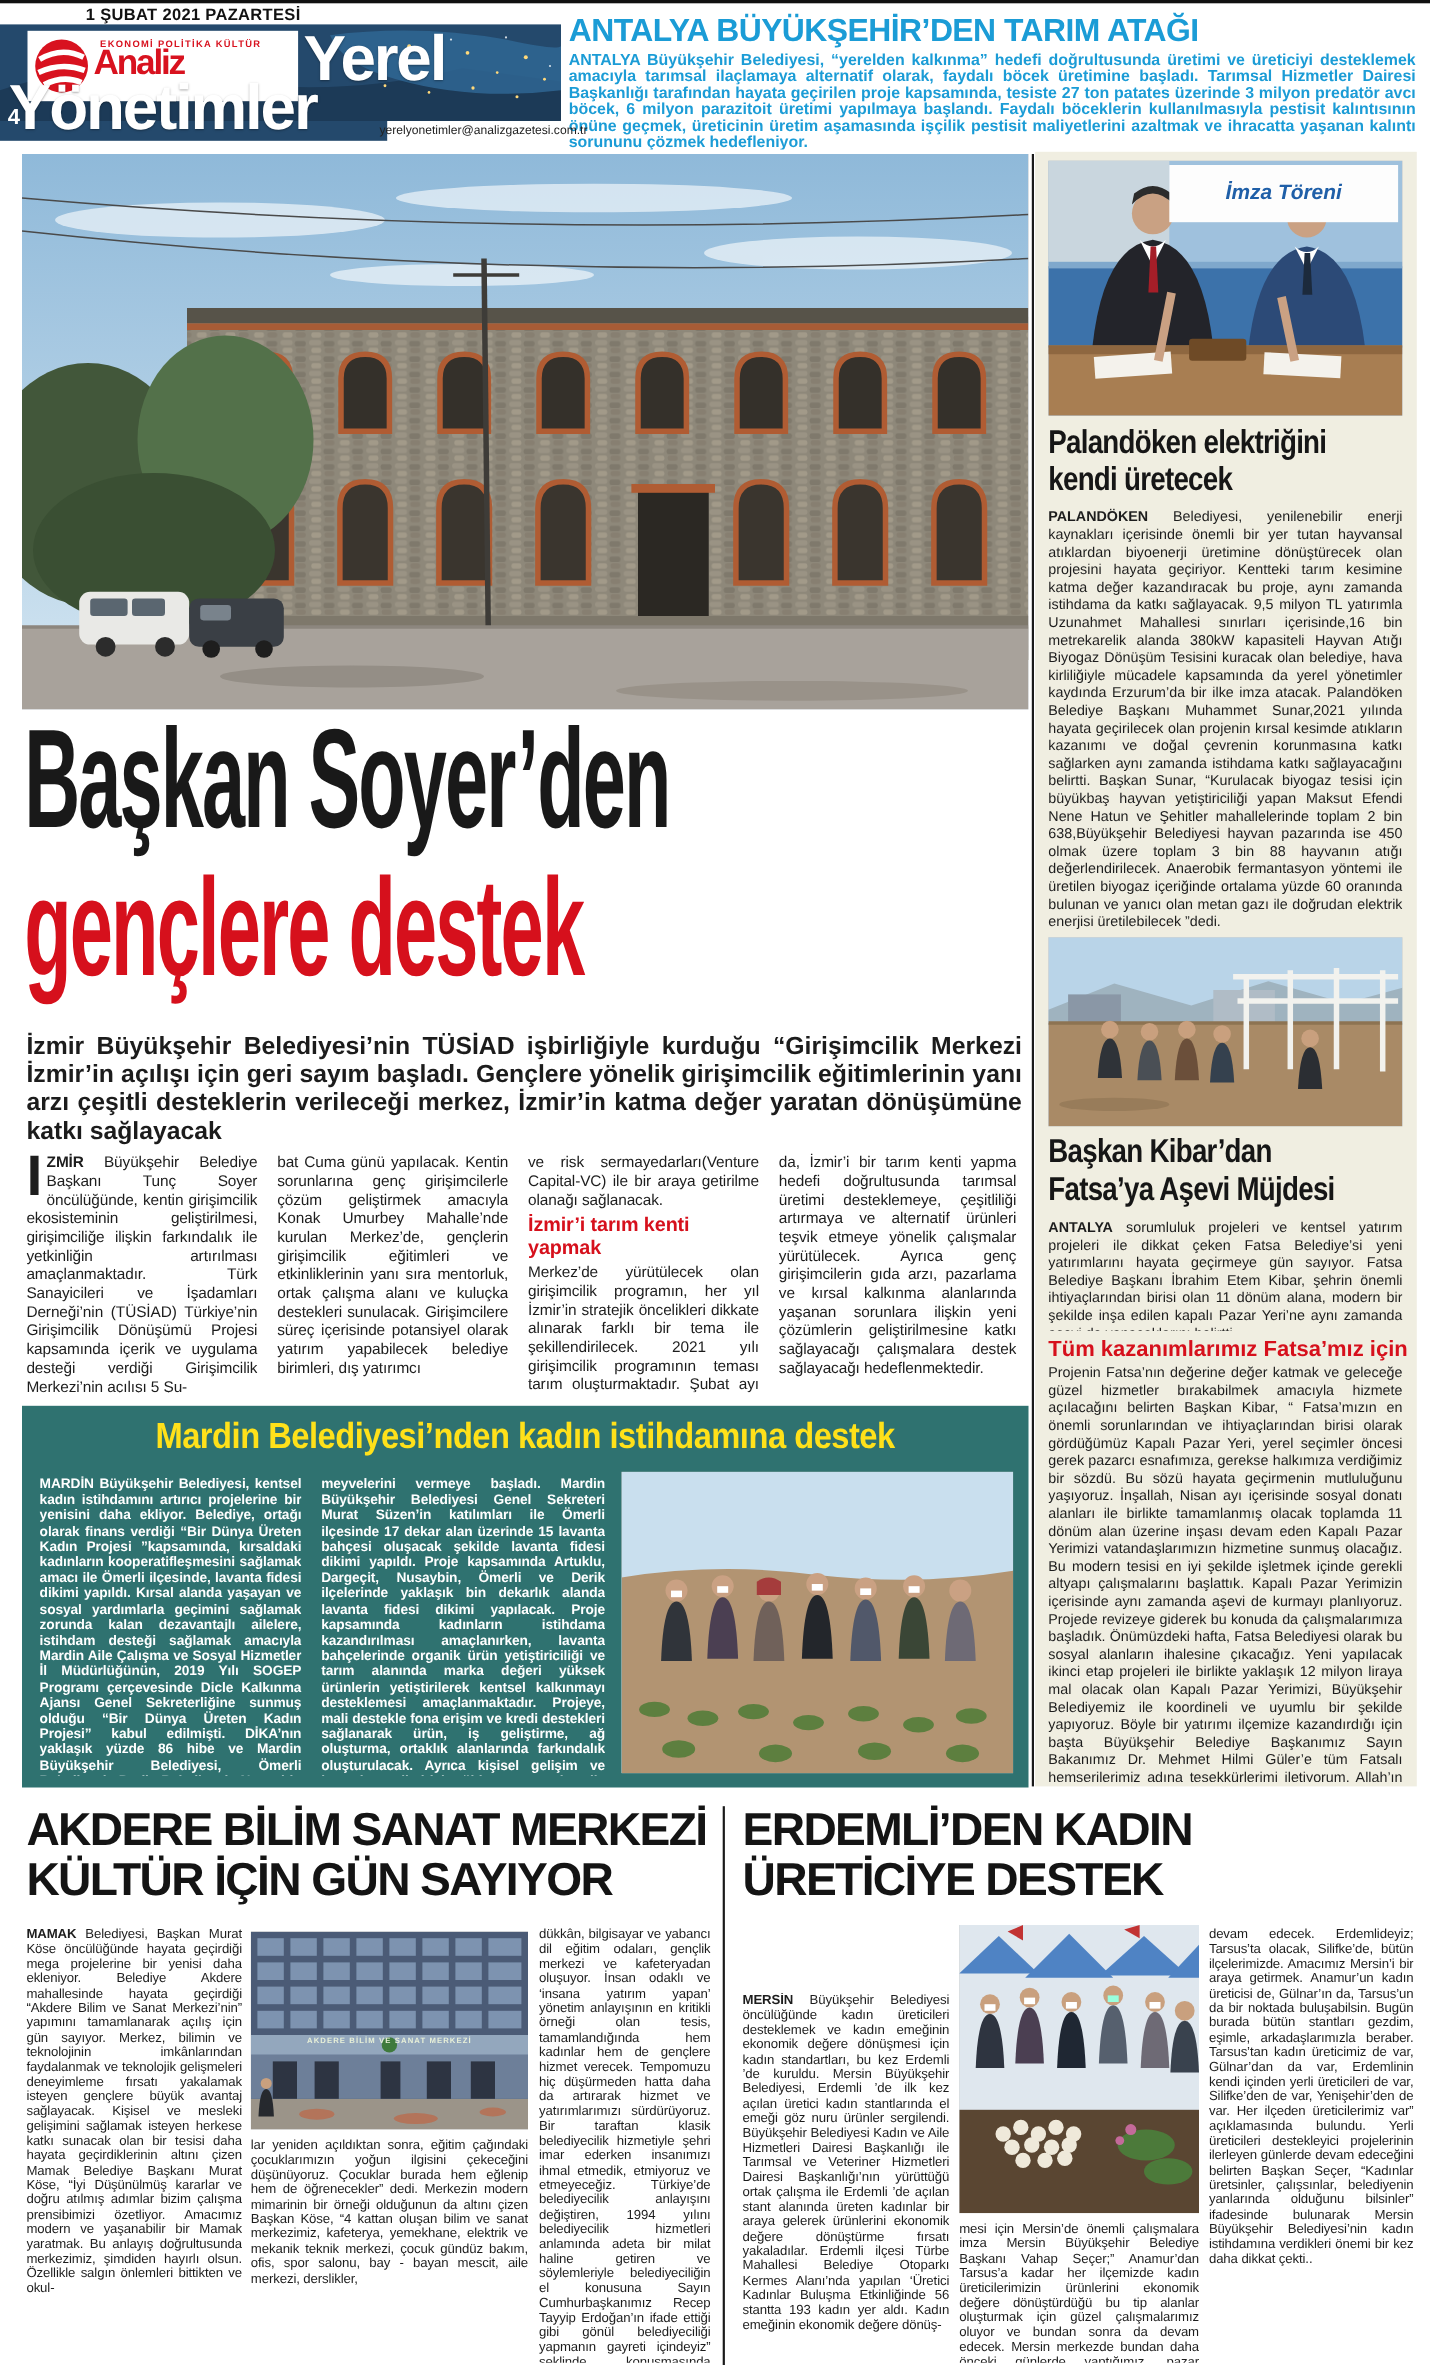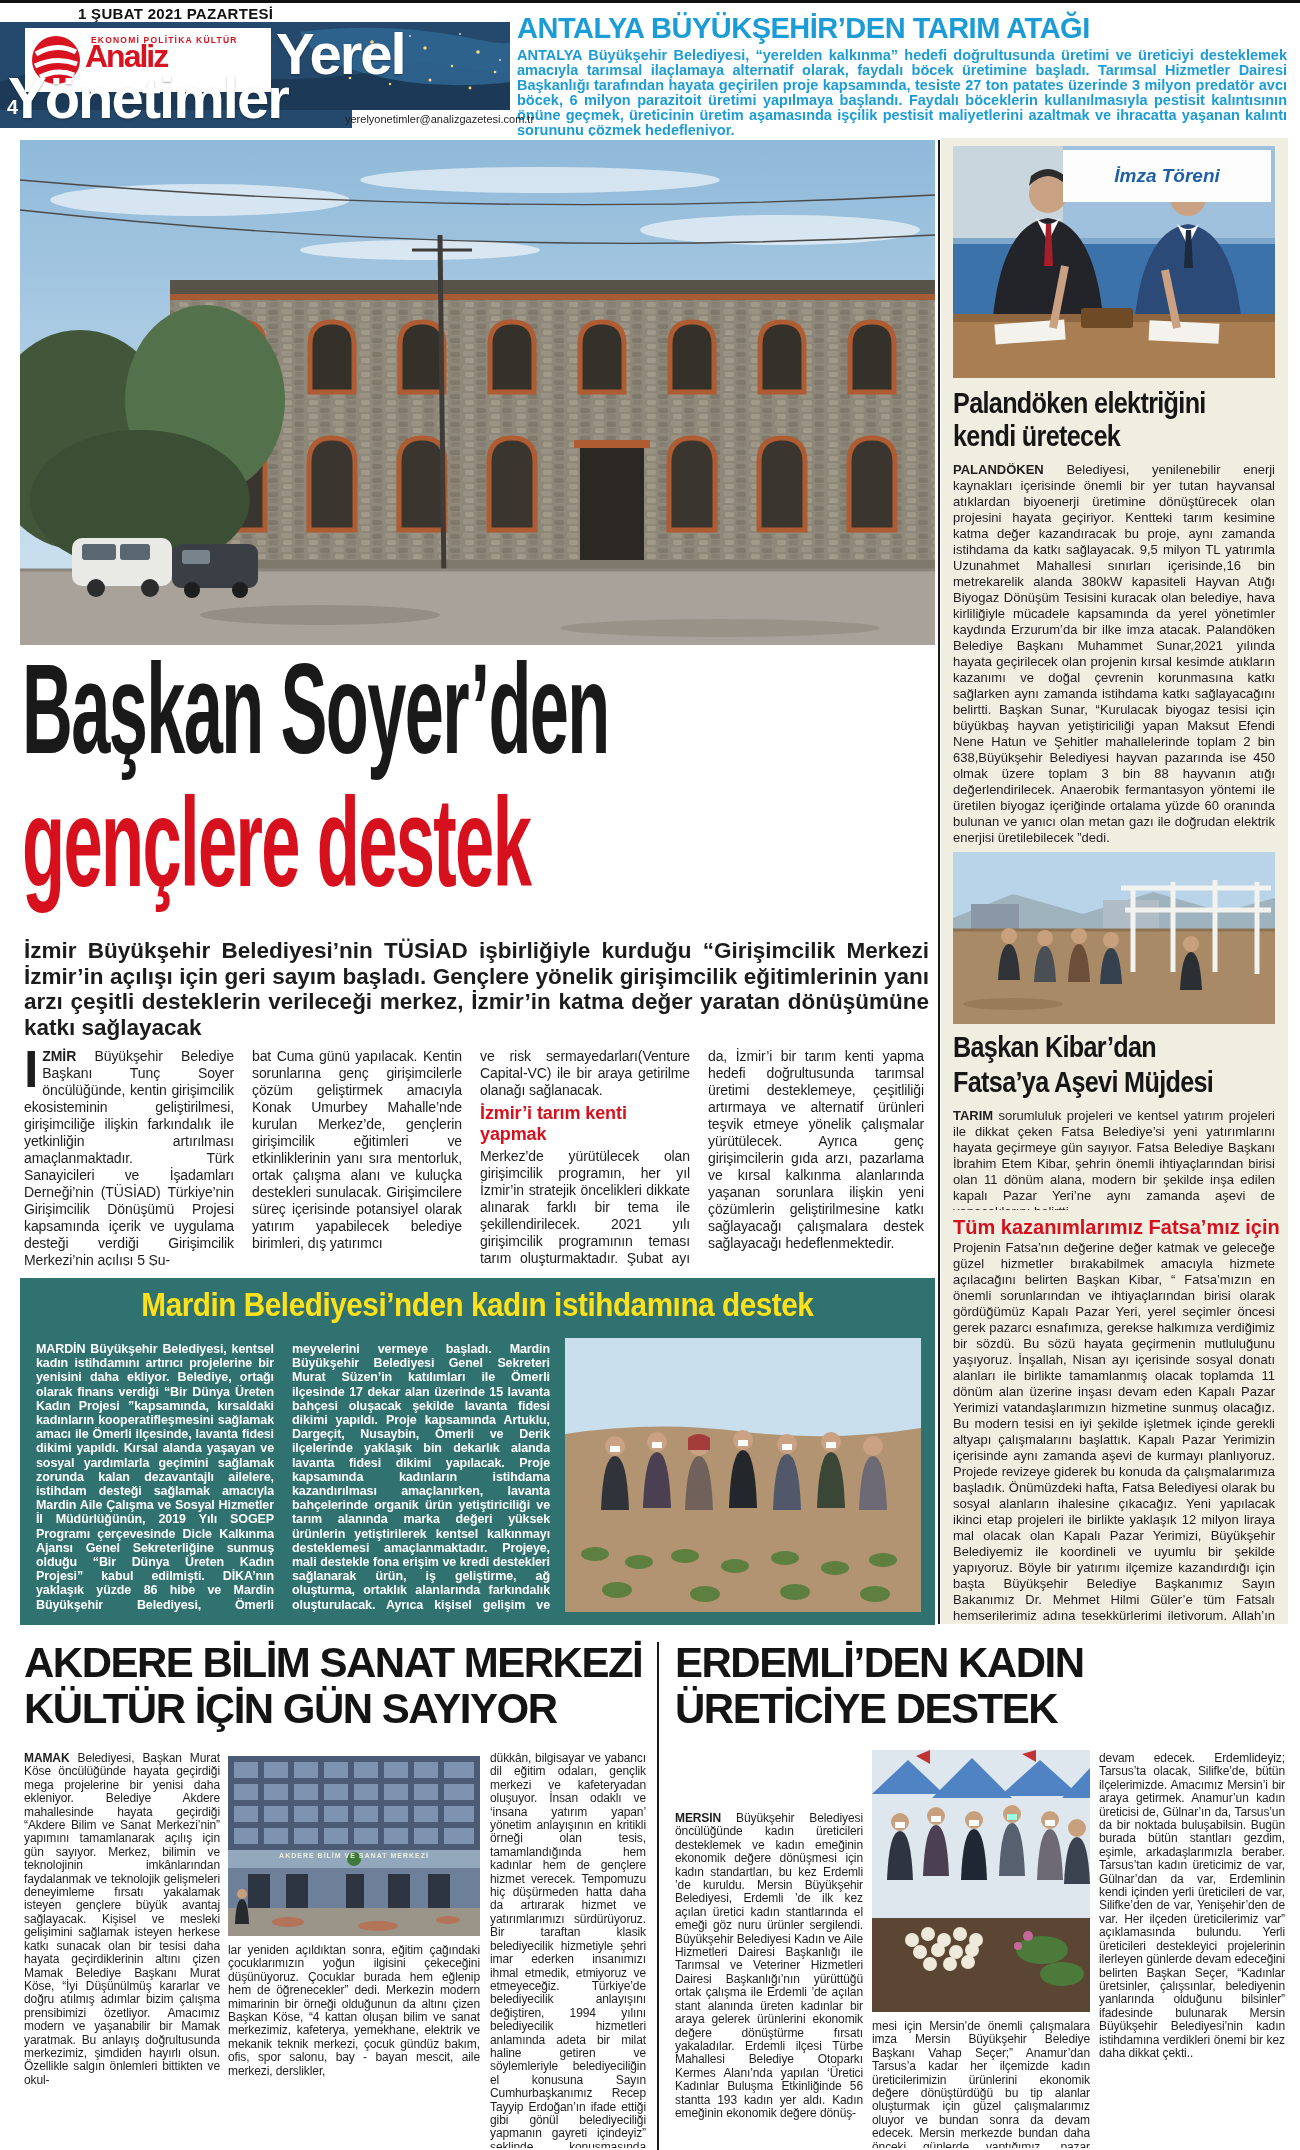--- a/index.html
+++ b/index.html
@@ -278,21 +278,21 @@
             <path d="M-11,46 Q-9,8 0,8 Q9,8 11,46 Z" fill="#2b2e33"></path>
           </g>
       </g>
       <ellipse cx="60" cy="152" rx="50" ry="6" fill="#8d7352" opacity=".6"></ellipse>
     </svg>
   </div>
 
   <div class="abs" style="left:953px;top:1032px;"><span class="rhead">Başkan Kibar’dan</span></div>
   <div class="abs" style="left:953px;top:1067px;"><span class="rhead">Fatsa’ya Aşevi Müjdesi</span></div>
   <div class="col rbody" style="left:953px;top:1108px;height:102px;">
-    <span class="lead">TARIM</span><span> sorumluluk projeleri ve kentsel yatırım projeleri ile dikkat çeken Fatsa Belediye’si yeni yatırımlarını hayata geçirmeye gün sayıyor.  Fatsa Belediye Başkanı İbrahim Etem Kibar, şehrin önemli ihtiyaçlarından birisi olan 11 dönüm alana, modern bir şekilde inşa edilen kapalı Pazar Yeri’ne aynı zamanda aşevi de yapacaklarını belirtti.</span>
+    <span class="lead">ANTALYA</span><span> sorumluluk projeleri ve kentsel yatırım projeleri ile dikkat çeken Fatsa Belediye’si yeni yatırımlarını hayata geçirmeye gün sayıyor.  Fatsa Belediye Başkanı İbrahim Etem Kibar, şehrin önemli ihtiyaçlarından birisi olan 11 dönüm alana, modern bir şekilde inşa edilen kapalı Pazar Yeri’ne aynı zamanda aşevi de yapacaklarını belirtti.</span>
   </div>
   <div class="abs redsub" style="left:953px;top:1213px;font-size:20px;">Tüm kazanımlarımız Fatsa’mız için</div>
   <div class="col rbody" style="left:953px;top:1240px;height:380px;">Projenin Fatsa’nın değerine değer katmak ve geleceğe güzel hizmetler bırakabilmek amacıyla hizmete açılacağını belirten Başkan Kibar, “ Fatsa’mızın en önemli sorunlarından ve ihtiyaçlarından birisi  olarak gördüğümüz Kapalı Pazar Yeri, yerel seçimler öncesi gerek pazarcı esnafımıza, gerekse halkımıza verdiğimiz bir sözdü. Bu sözü hayata geçirmenin mutluluğunu yaşıyoruz. İnşallah, Nisan ayı içerisinde sosyal donatı alanları ile birlikte tamamlanmış olacak toplamda 11 dönüm alan üzerine inşası devam eden Kapalı Pazar Yerimizi vatandaşlarımızın hizmetine sunmuş olacağız. Bu modern tesisi en iyi şekilde işletmek içinde gerekli altyapı çalışmalarını başlattık. Kapalı Pazar Yerimizin içerisinde aynı zamanda aşevi de kurmayı planlıyoruz. Projede revizeye giderek bu konuda da çalışmalarımıza başladık. Önümüzdeki hafta, Fatsa Belediyesi olarak bu sosyal alanların ihalesine çıkacağız. Yeni yapılacak ikinci etap projeleri ile birlikte yaklaşık 12 milyon liraya mal olacak olan Kapalı Pazar Yerimizi, Büyükşehir Belediyemiz ile koordineli ve uyumlu bir şekilde yapıyoruz. Böyle bir yatırımı ilçemize kazandırdığı için başta Büyükşehir Belediye Başkanımız Sayın Bakanımız Dr. Mehmet Hilmi Güler’e tüm Fatsalı hemşerilerimiz adına teşekkürlerimi iletiyorum. Allah’ın izniyle Nisan’da esnaflarımıza ve hemşerilerimize hayırlı pazarlar dileyeceğiz. Kapalı Pazar Yeri’nin ilçemize şimdiden hayırlı olmasını diliyorum” dedi.</div>
 
   <div class="abs mardin">
     <div class="mardin-headwrap"><span class="mardin-head">Mardin Belediyesi’nden kadın istihdamına destek</span></div>
     <div class="col" style="left:16px;top:64px;width:238px;height:272px;">MARDİN Büyükşehir Belediyesi, kentsel kadın istihdamını artırıcı projelerine bir yenisini daha ekliyor. Belediye, ortağı olarak finans verdiği “Bir Dünya Üreten Kadın Projesi ”kapsamında, kırsaldaki kadınların kooperatifleşmesini sağlamak amacı ile Ömerli ilçesinde, lavanta fidesi dikimi yapıldı. Kırsal alanda yaşayan ve sosyal yardımlarla geçimini sağlamak zorunda kalan dezavantajlı ailelere, istihdam desteği sağlamak amacıyla Mardin Aile Çalışma ve Sosyal Hizmetler İl Müdürlüğünün, 2019 Yılı SOGEP Programı çerçevesinde Dicle Kalkınma Ajansı Genel Sekreterliğine sunmuş olduğu “Bir Dünya Üreten Kadın Projesi” kabul edilmişti. DİKA’nın yaklaşık yüzde 86 hibe ve Mardin Büyükşehir Belediyesi, Ömerli Belediyesi, Derik Belediyesi, Nusaybin Kaymakamlığı ve Dargeçit Belediyesini finans desteği sağlandığı “Bir Dünya Üreten Kadın Projesi”</div>
     <div class="col" style="left:272px;top:64px;width:258px;height:272px;">meyvelerini vermeye başladı. Mardin Büyükşehir Belediyesi Genel Sekreteri Murat Süzen’in katılımları ile Ömerli ilçesinde 17 dekar alan üzerinde 15 lavanta bahçesi oluşacak şekilde lavanta fidesi dikimi yapıldı. Proje kapsamında Artuklu, Dargeçit, Nusaybin, Ömerli ve Derik ilçelerinde yaklaşık bin dekarlık alanda lavanta fidesi dikimi yapılacak. Proje kapsamında kadınların istihdama kazandırılması amaçlanırken, lavanta bahçelerinde organik ürün yetiştiriciliği ve tarım alanında marka değeri yüksek ürünlerin yetiştirilerek kentsel kalkınmayı desteklemesi amaçlanmaktadır. Projeye, mali destekle fona erişim ve kredi destekleri sağlanarak ürün, iş geliştirme, ağ oluşturma, ortaklık alanlarında farkındalık oluşturulacak. Ayrıca kişisel gelişim ve kapasite geliştirici eğitim programları ile yerelde kalkınmaya katkı sağlanacak.</div>
     <div class="photo ph-mardin">
       <svg width="356" height="274" viewBox="0 0 356 274" preserveAspectRatio="none">

